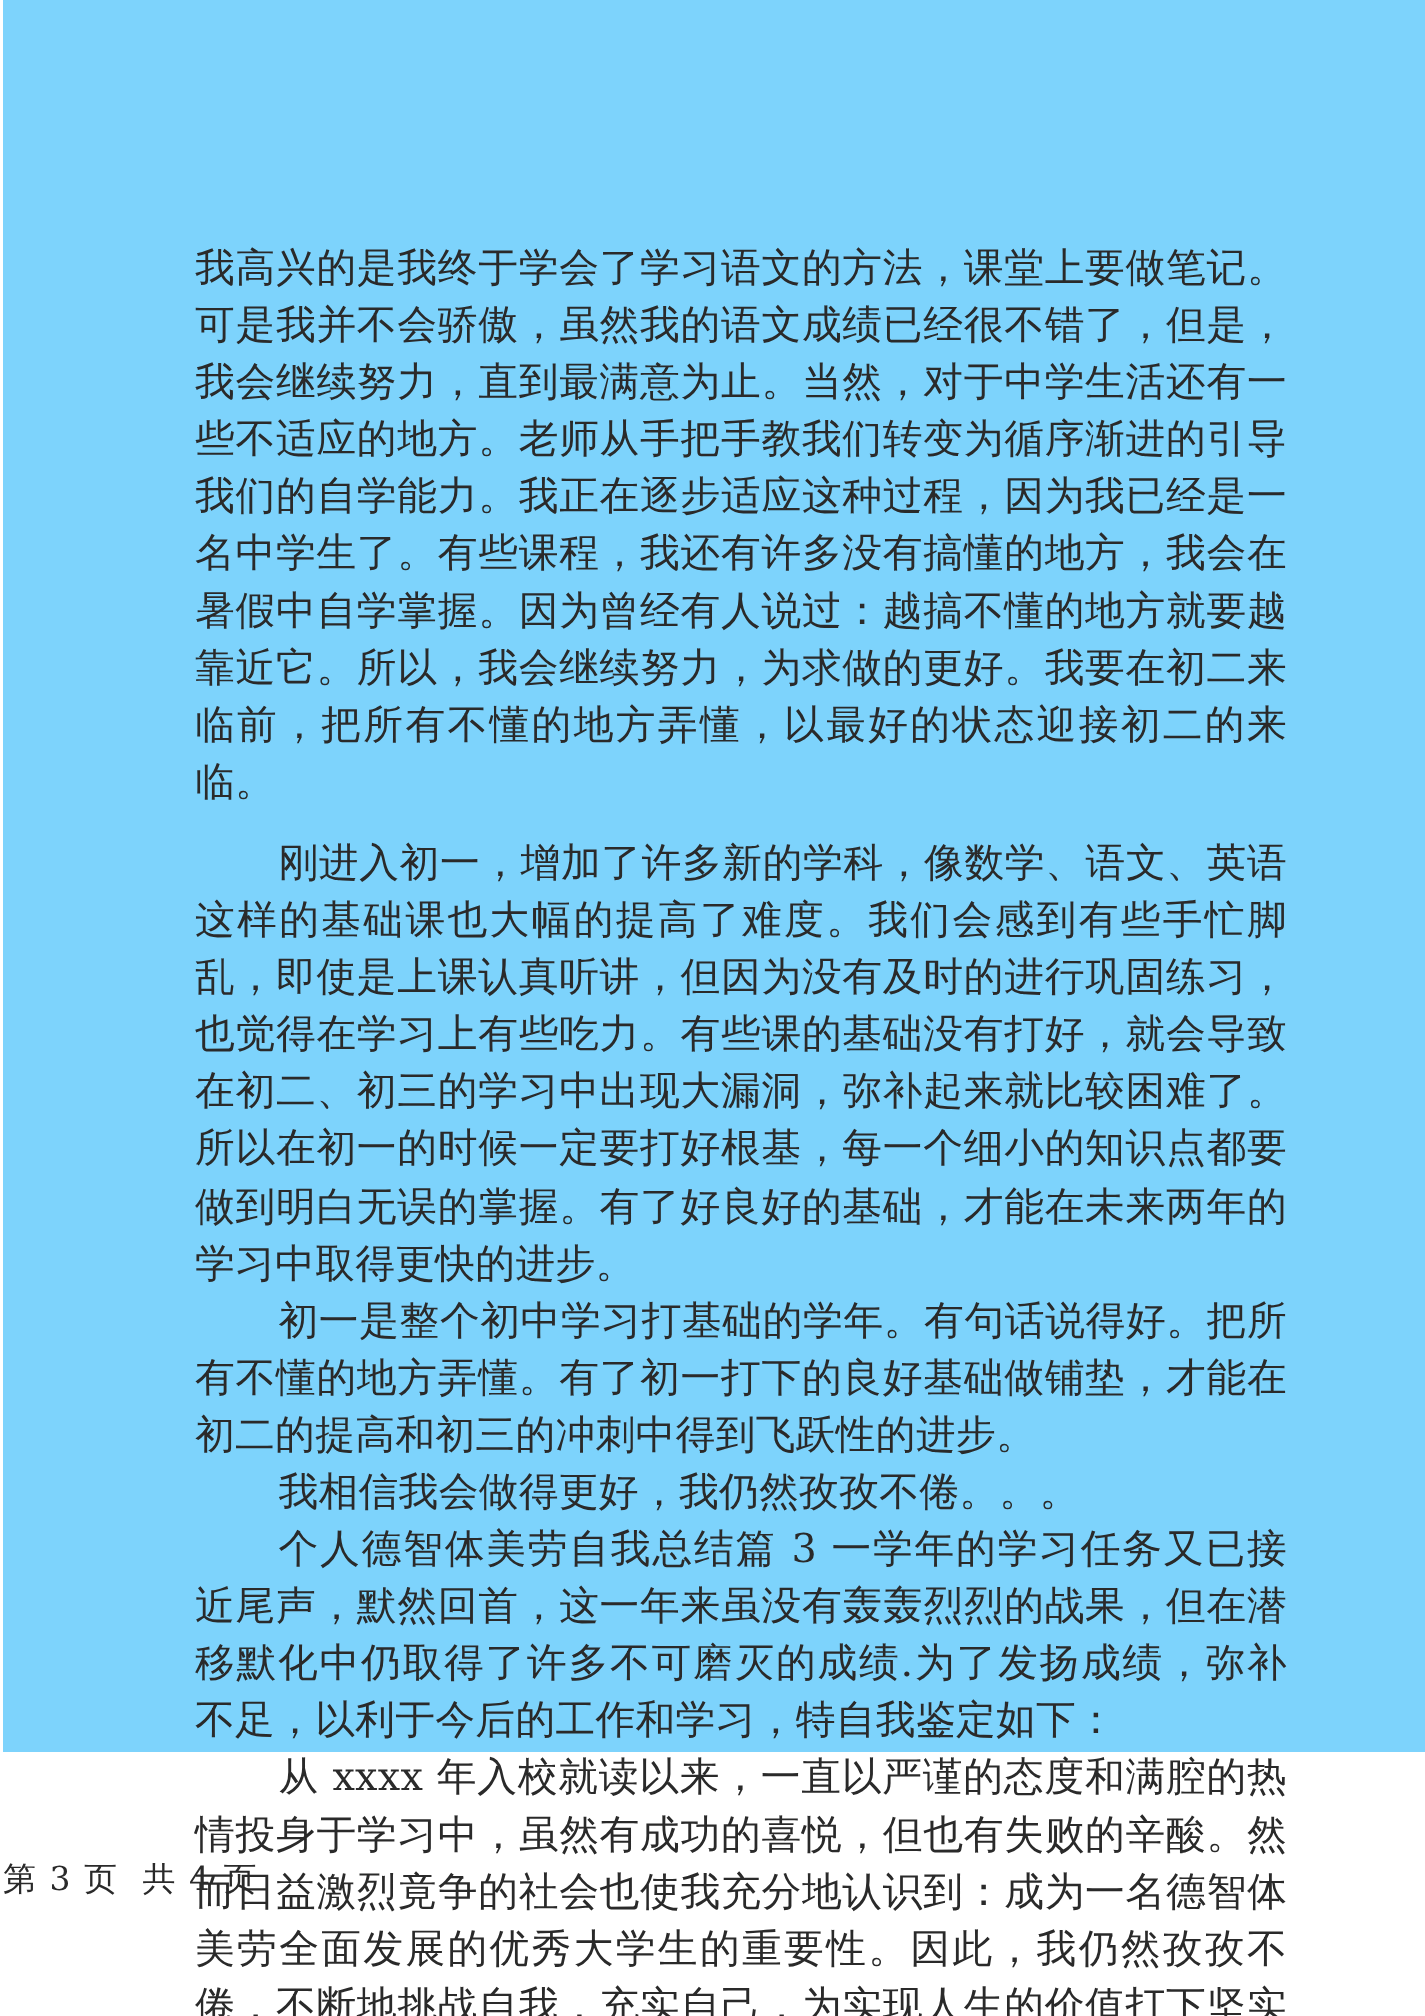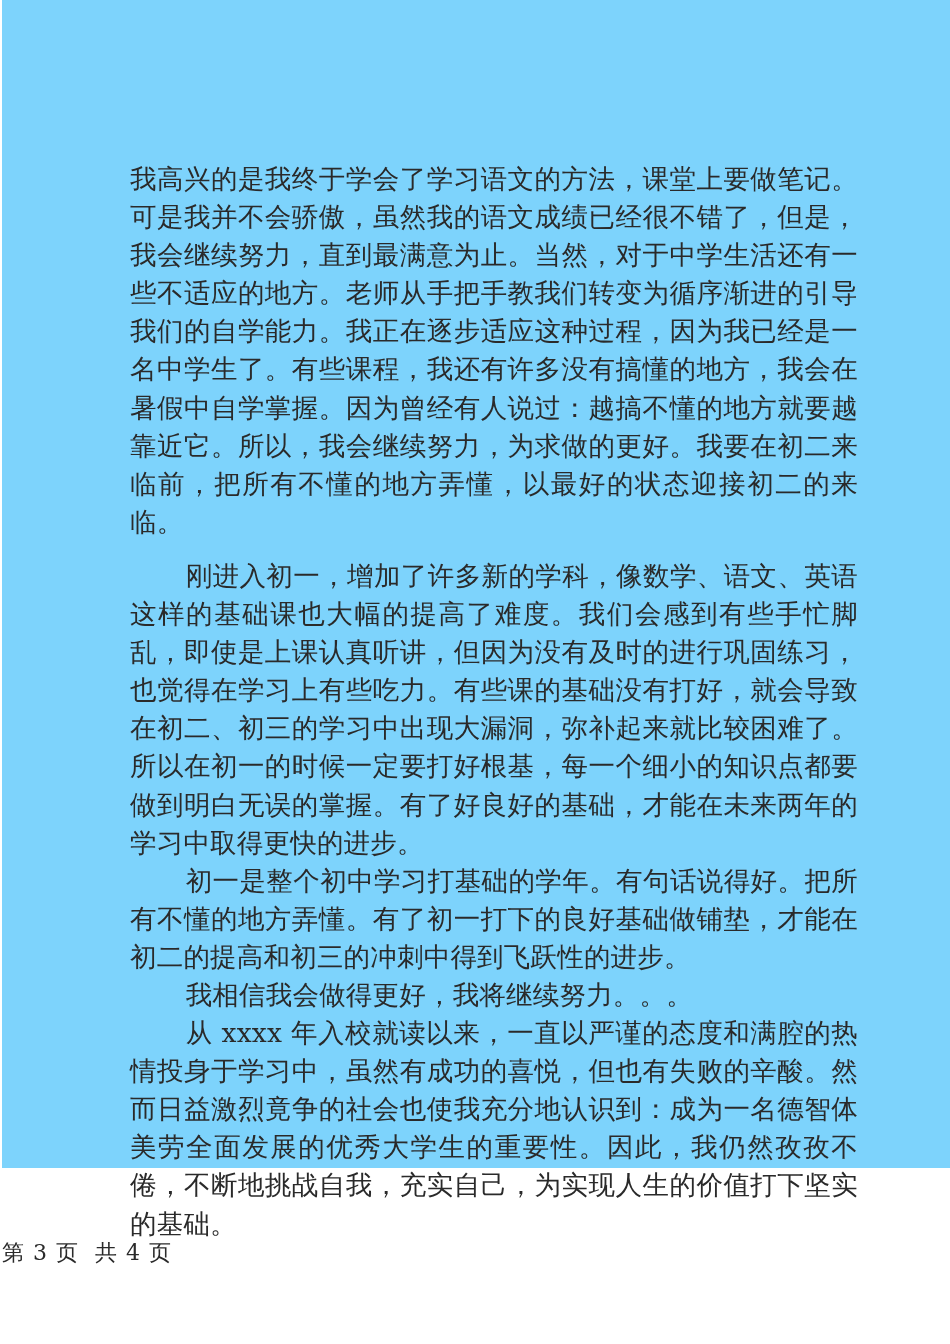--- a/index.html
+++ b/index.html
@@ -78,22 +78,23 @@
 <div class="page">
 
   <div class="doc-body">
 
     <p class="para">我高兴的是我终于学会了学习语文的方法，课堂上要做笔记。可是我并不会骄傲，虽然我的语文成绩已经很不错了，但是，我会继续努力，直到最满意为止。当然，对于中学生活还有一些不适应的地方。老师从手把手教我们转变为循序渐进的引导我们的自学能力。我正在逐步适应这种过程，因为我已经是一名中学生了。有些课程，我还有许多没有搞懂的地方，我会在暑假中自学掌握。因为曾经有人说过：越搞不懂的地方就要越靠近它。所以，我会继续努力，为求做的更好。我要在初二来临前，把所有不懂的地方弄懂，以最好的状态迎接初二的来临。</p>
 
     <p class="para indent gap-before">刚进入初一，增加了许多新的学科，像数学、语文、英语这样的基础课也大幅的提高了难度。我们会感到有些手忙脚乱，即使是上课认真听讲，但因为没有及时的进行巩固练习，也觉得在学习上有些吃力。有些课的基础没有打好，就会导致在初二、初三的学习中出现大漏洞，弥补起来就比较困难了。所以在初一的时候一定要打好根基，每一个细小的知识点都要做到明白无误的掌握。有了好良好的基础，才能在未来两年的学习中取得更快的进步。</p>
 
     <p class="para indent">初一是整个初中学习打基础的学年。有句话说得好。把所有不懂的地方弄懂。有了初一打下的良好基础做铺垫，才能在初二的提高和初三的冲刺中得到飞跃性的进步。</p>
 
-    <p class="para indent">我相信我会做得更好，我将继续努力。。。</p>
+    <p class="para indent">我相信我会做得更好，我仍然孜孜不倦。。。</p>
 
+    <p class="para indent">个人德智体美劳自我总结篇 3 一学年的学习任务又已接近尾声，默然回首，这一年来虽没有轰轰烈烈的战果，但在潜移默化中仍取得了许多不可磨灭的成绩.为了发扬成绩，弥补不足，以利于今后的工作和学习，特自我鉴定如下：</p>
 
     <p class="para indent">从 xxxx 年入校就读以来，一直以严谨的态度和满腔的热情投身于学习中，虽然有成功的喜悦，但也有失败的辛酸。然而日益激烈竟争的社会也使我充分地认识到：成为一名德智体美劳全面发展的优秀大学生的重要性。因此，我仍然孜孜不倦，不断地挑战自我，充实自己，为实现人生的价值打下坚实的基础。</p>
 
   </div>
 
   <div class="page-footer">
     <span class="footer-text">第 3 页  共 4 页</span>
   </div>
 
 </div>

